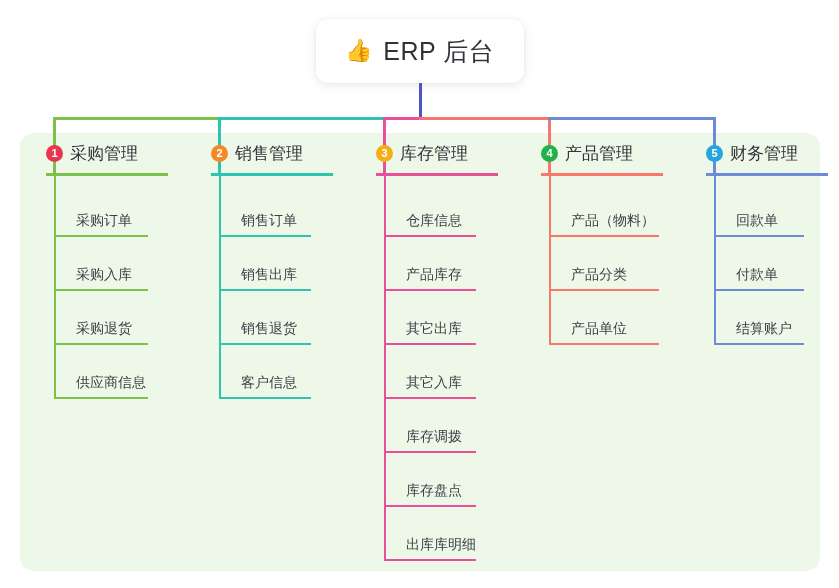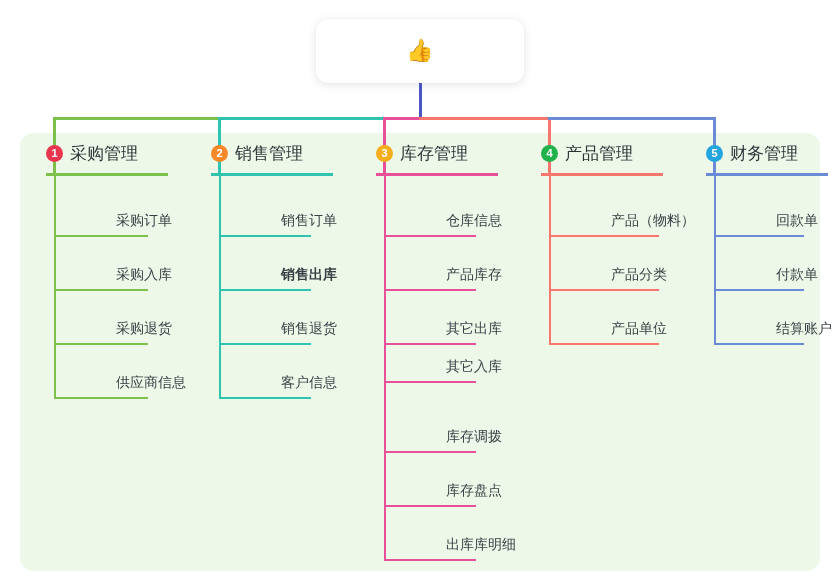--- a/index.html
+++ b/index.html
@@ -120,39 +120,39 @@
     left: 26px;
     height: 54px;
   }
   .leaf-label {
     position: absolute;
     left: 22px;
     bottom: 7px;
     font-size: 14px;
     color: #3a3f45;
     white-space: nowrap;
-    margin-left: 40px;
   }
   .leaf-rule {
     position: absolute;
     left: 0;
     bottom: 0;
     height: 2px;
   }
 </style>
 </head>
 <body>
 
 <div id="mindmap">
 
   <div class="panel"></div>
 
   <div class="root-card">
     <div class="root-inner">
       <span class="root-emoji">👍</span>
+      <span class="root-title">ERP 后台</span>
     </div>
   </div>
 
   <div id="connector-layer">
       <div class="conn vline" style="left: 418.5px; top: 83px; height: 37px; background: rgb(75, 85, 196);"></div>
       <div class="conn vline" style="left: 52.5px; top: 117px; height: 56px; background: rgb(124, 194, 74);"></div>
       <div class="conn hline" style="left: 52.5px; top: 117px; width: 168px; background: rgb(124, 194, 74);"></div>
       <div class="conn vline" style="left: 217.5px; top: 117px; height: 56px; background: rgb(46, 196, 176);"></div>
       <div class="conn hline" style="left: 217.5px; top: 117px; width: 168px; background: rgb(46, 196, 176);"></div>
       <div class="conn vline" style="left: 382.5px; top: 117px; height: 56px; background: rgb(232, 80, 154);"></div>
@@ -192,21 +192,21 @@
         <div class="col-head">
           <div class="badge" style="background: rgb(245, 137, 42);">2</div>
           <div class="col-title">销售管理</div>
         </div>
         <div class="head-rule" style="top: 40px; width: 122px; background: rgb(46, 196, 176);"></div>
         <div class="spine" style="top: 40px; height: 226px; background: rgb(46, 196, 176);"></div>
         <div class="leaf" style="top: 50px; width: 92px;">
           <div class="leaf-label">销售订单</div>
           <div class="leaf-rule" style="width: 92px; background: rgb(46, 196, 176);"></div>
         </div>
-        <div class="leaf" style="top: 104px; width: 92px; font-weight: bold;">
+        <div class="leaf" style="top: 104px; width: 92px;">
           <div class="leaf-label">销售出库</div>
           <div class="leaf-rule" style="width: 92px; background: rgb(46, 196, 176);"></div>
         </div>
         <div class="leaf" style="top: 158px; width: 92px;">
           <div class="leaf-label">销售退货</div>
           <div class="leaf-rule" style="width: 92px; background: rgb(46, 196, 176);"></div>
         </div>
         <div class="leaf" style="top: 212px; width: 92px;">
           <div class="leaf-label">客户信息</div>
           <div class="leaf-rule" style="width: 92px; background: rgb(46, 196, 176);"></div>
@@ -224,21 +224,21 @@
           <div class="leaf-rule" style="width: 92px; background: rgb(232, 80, 154);"></div>
         </div>
         <div class="leaf" style="top: 104px; width: 92px;">
           <div class="leaf-label">产品库存</div>
           <div class="leaf-rule" style="width: 92px; background: rgb(232, 80, 154);"></div>
         </div>
         <div class="leaf" style="top: 158px; width: 92px;">
           <div class="leaf-label">其它出库</div>
           <div class="leaf-rule" style="width: 92px; background: rgb(232, 80, 154);"></div>
         </div>
-        <div class="leaf" style="top: 196px; width: 92px;">
+        <div class="leaf" style="top: 212px; width: 92px;">
           <div class="leaf-label">其它入库</div>
           <div class="leaf-rule" style="width: 92px; background: rgb(232, 80, 154);"></div>
         </div>
         <div class="leaf" style="top: 266px; width: 92px;">
           <div class="leaf-label">库存调拨</div>
           <div class="leaf-rule" style="width: 92px; background: rgb(232, 80, 154);"></div>
         </div>
         <div class="leaf" style="top: 320px; width: 92px;">
           <div class="leaf-label">库存盘点</div>
           <div class="leaf-rule" style="width: 92px; background: rgb(232, 80, 154);"></div>

